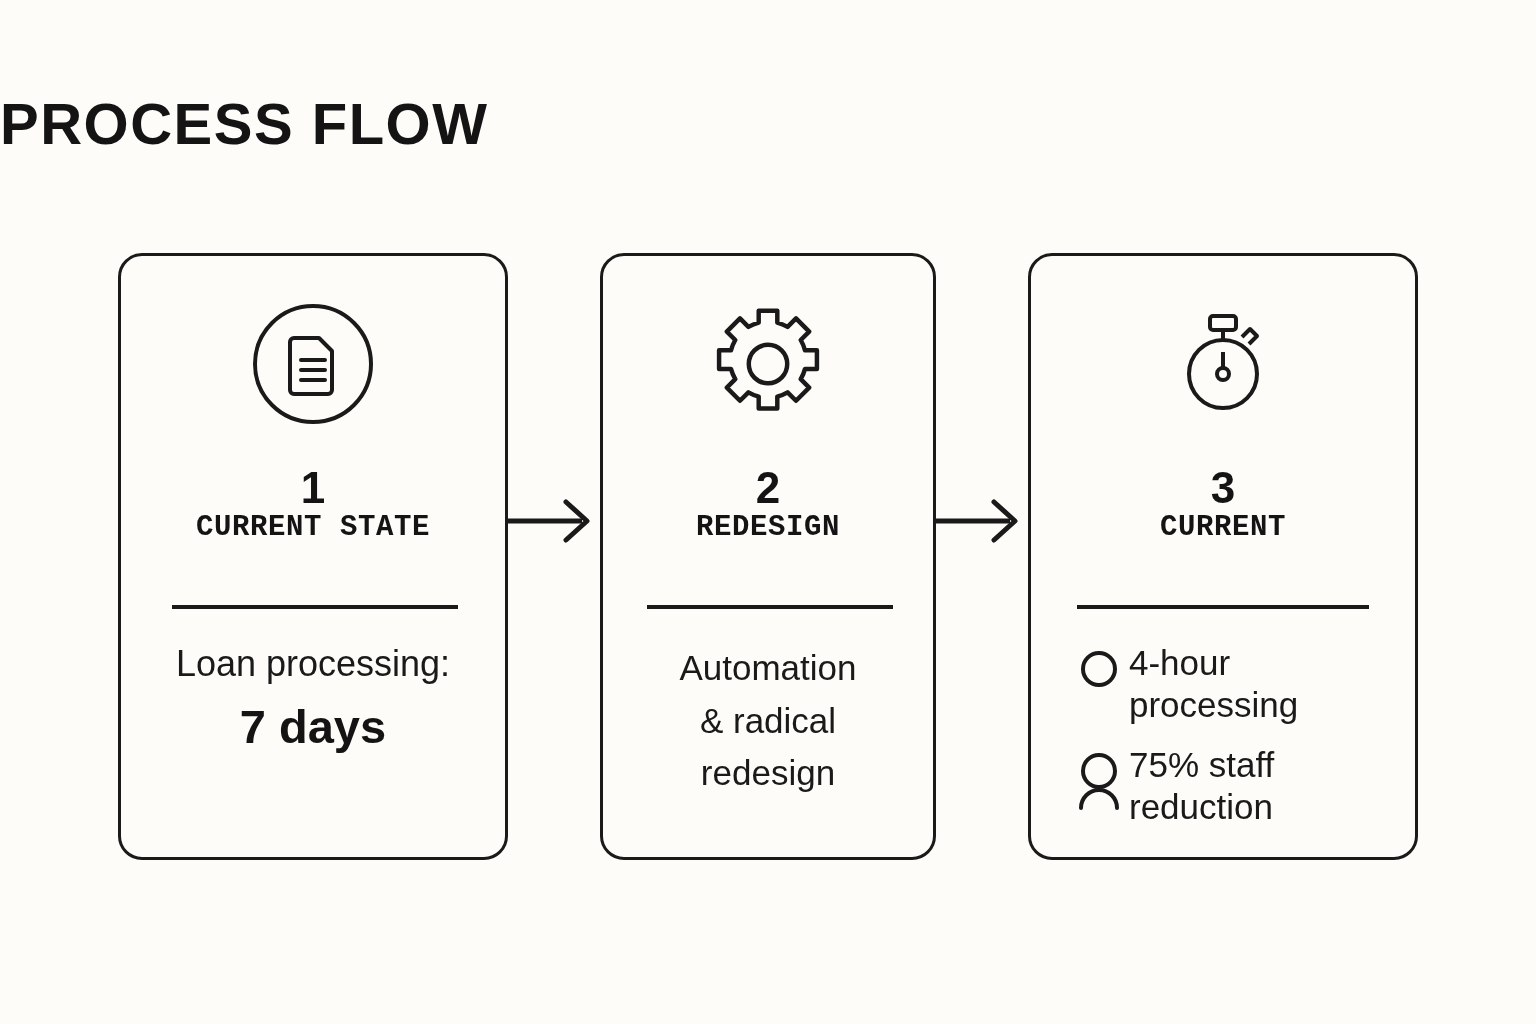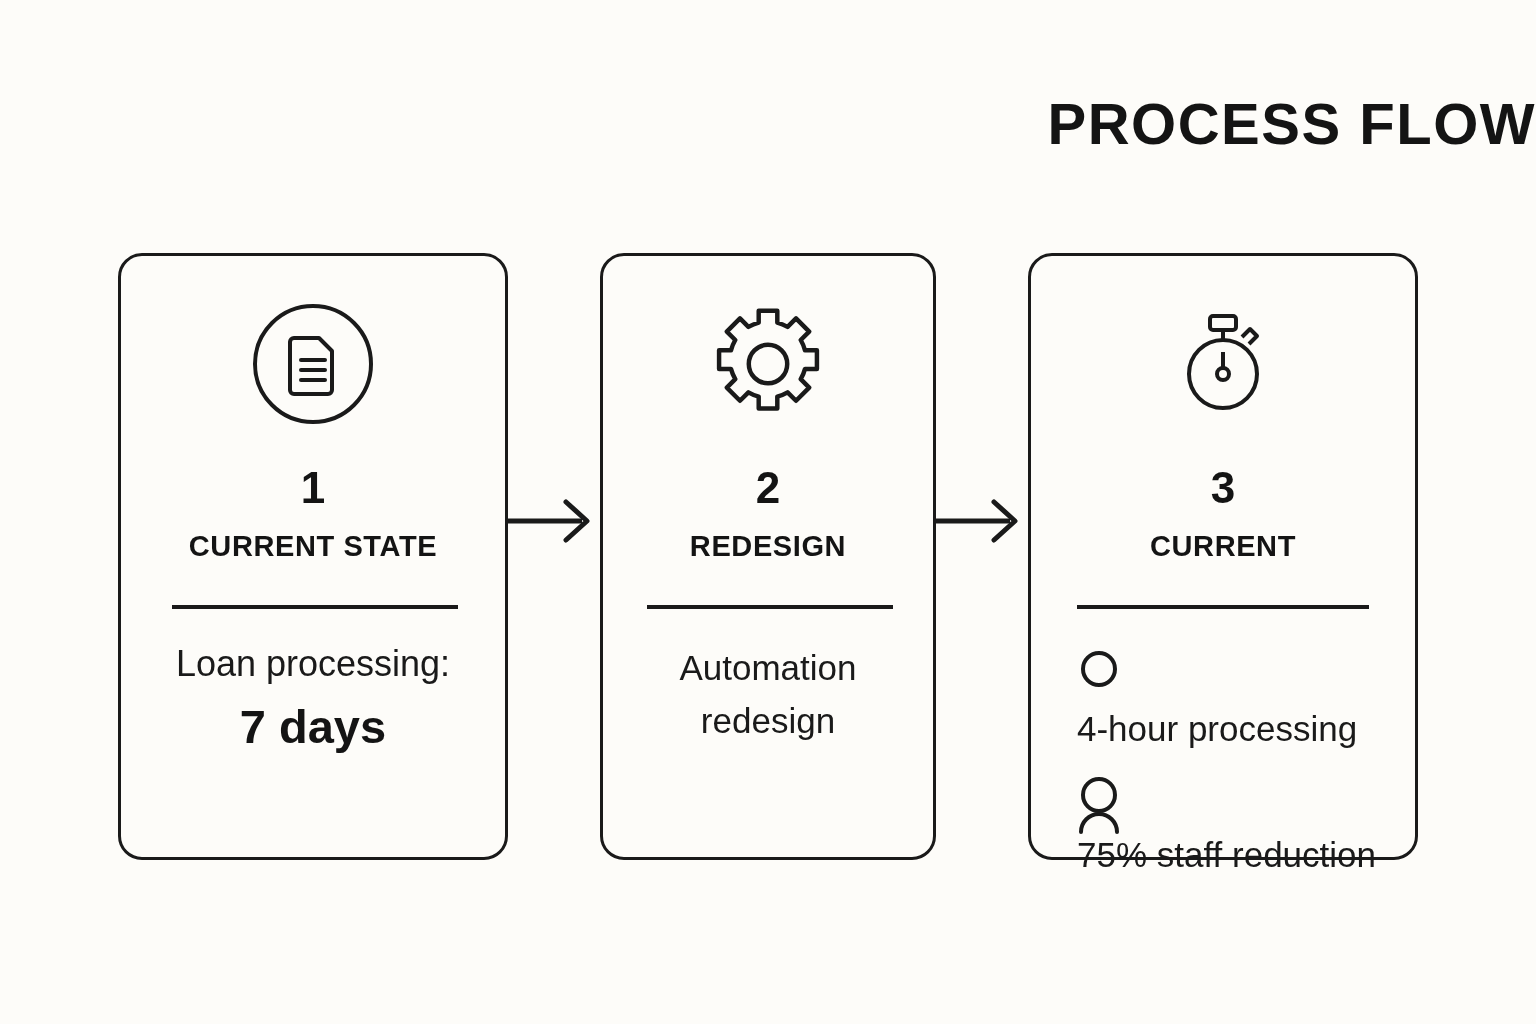--- a/index.html
+++ b/index.html
@@ -20,21 +20,21 @@
     width: 1536px;
     height: 1024px;
   }
 
   
   .page-title {
     position: absolute;
     top: 92px;
     left: 0;
     width: 1536px;
-    text-align: right;
+    text-align: left;
     font-size: 58px;
     font-weight: 700;
     letter-spacing: 1.5px;
     color: #141414;
     line-height: 1.1;
   }
 
   
   .card {
     position: absolute;
@@ -65,27 +65,28 @@
     text-align: center;
     font-size: 44px;
     font-weight: 700;
     line-height: 1;
     color: #141414;
   }
   .card-label {
     position: absolute;
     left: 0;
     width: 100%;
-    top: 275px;
+    top: 256px;
     text-align: center;
     font-size: 29px;
     font-weight: 700;
     letter-spacing: 0.6px;
     color: #141414;
     line-height: 1.1;
+    font-family: Liberation Mono, monospace;
   }
   .card-divider {
     position: absolute;
     height: 0;
     border-top: 4px solid #1a1a1a;
     top: 349px;
   }
   #card-1 .card-divider { left: 51px; right: 47px; }
   #card-2 .card-divider { left: 44px; right: 40px; }
   #card-3 .card-divider { left: 46px; right: 46px; }
@@ -121,21 +122,20 @@
   .bullets {
     position: absolute;
     left: 46px;
     top: 386px;
     right: 24px;
   }
   .bullet-row {
     display: flex;
     align-items: flex-start;
     margin-bottom: 18px;
-    flex-direction: column;
   }
   .bullet-icon {
     flex: 0 0 auto;
     width: 46px;
     height: 66px;
     position: relative;
     margin-right: 6px;
   }
   .bullet-icon svg { display: block; }
   .bullet-text {
@@ -199,20 +199,21 @@
                  a34.5 34.5 0 0 1 -3.45 -8.3 h-9.6 v-15 h9.6 a34.5 34.5 0 0 1 3.45 -8.3
                  l-6.8 -6.8 l10.6 -10.6 l6.8 6.8 a34.5 34.5 0 0 1 8.3 -3.45 z" stroke-linejoin="round"></path>
         <circle cx="50" cy="50" r="15.5"></circle>
       </svg>
     </div>
     <div class="card-number">2</div>
     <div class="card-label">REDESIGN</div>
     <div class="card-divider"></div>
     <div class="card-body">
       <div class="body-line">Automation</div>
+      <div class="body-line">&amp; radical</div>
       <div class="body-line">redesign</div>
     </div>
   </div>
 
   <div class="arrow" id="arrow-2">
     <svg width="92" height="50" viewBox="0 0 92 50" fill="none" stroke="#1a1a1a" stroke-width="5">
       <line x1="0" y1="25" x2="74" y2="25"></line>
       <polyline points="58,6 79,25 58,44" stroke-linecap="round" stroke-linejoin="round"></polyline>
     </svg>
   </div>

